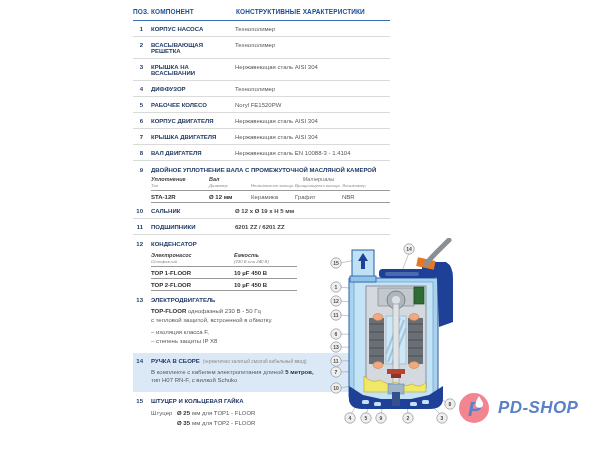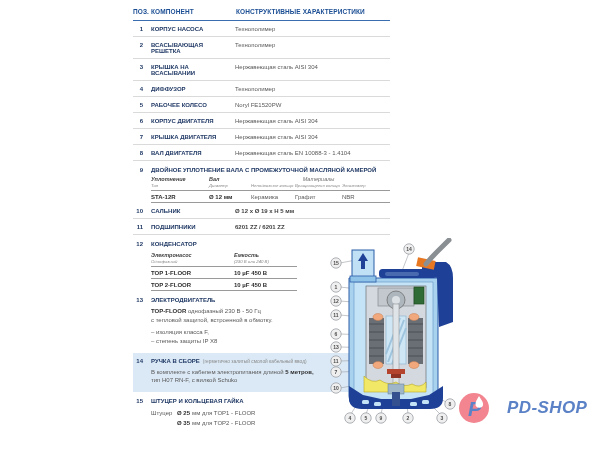--- a/index.html
+++ b/index.html
@@ -66,21 +66,21 @@
   .fit-line { display:flex; }
   .fit-label { width:26px; flex:none; }
   .fit-b { font-weight:bold; color:#2e2e2e; margin-right:2px; }
 
   
   .diagram { position:absolute; left:322px; top:238px; }
   .callout-num { font-size:5px; font-weight:bold; fill:#4a4a4a; text-anchor:middle; }
 
   
   .logo { position:absolute; left:458px; top:392px; display:flex; align-items:center; cursor:pointer; }
-  .logo-text { font-size:17px; font-weight:bold; font-style:italic; color:#5b82c6; letter-spacing:.4px; margin-left:17px; }
+  .logo-text { font-size:17px; font-weight:bold; font-style:italic; color:#5b82c6; letter-spacing:.4px; margin-left:8px; }
 </style>
 </head>
 <body>
 
 <div class="page">
 
   <div class="table">
     <div class="thead">
       <span class="th-pos">ПОЗ.</span>
       <span class="th-comp">КОМПОНЕНТ</span>

